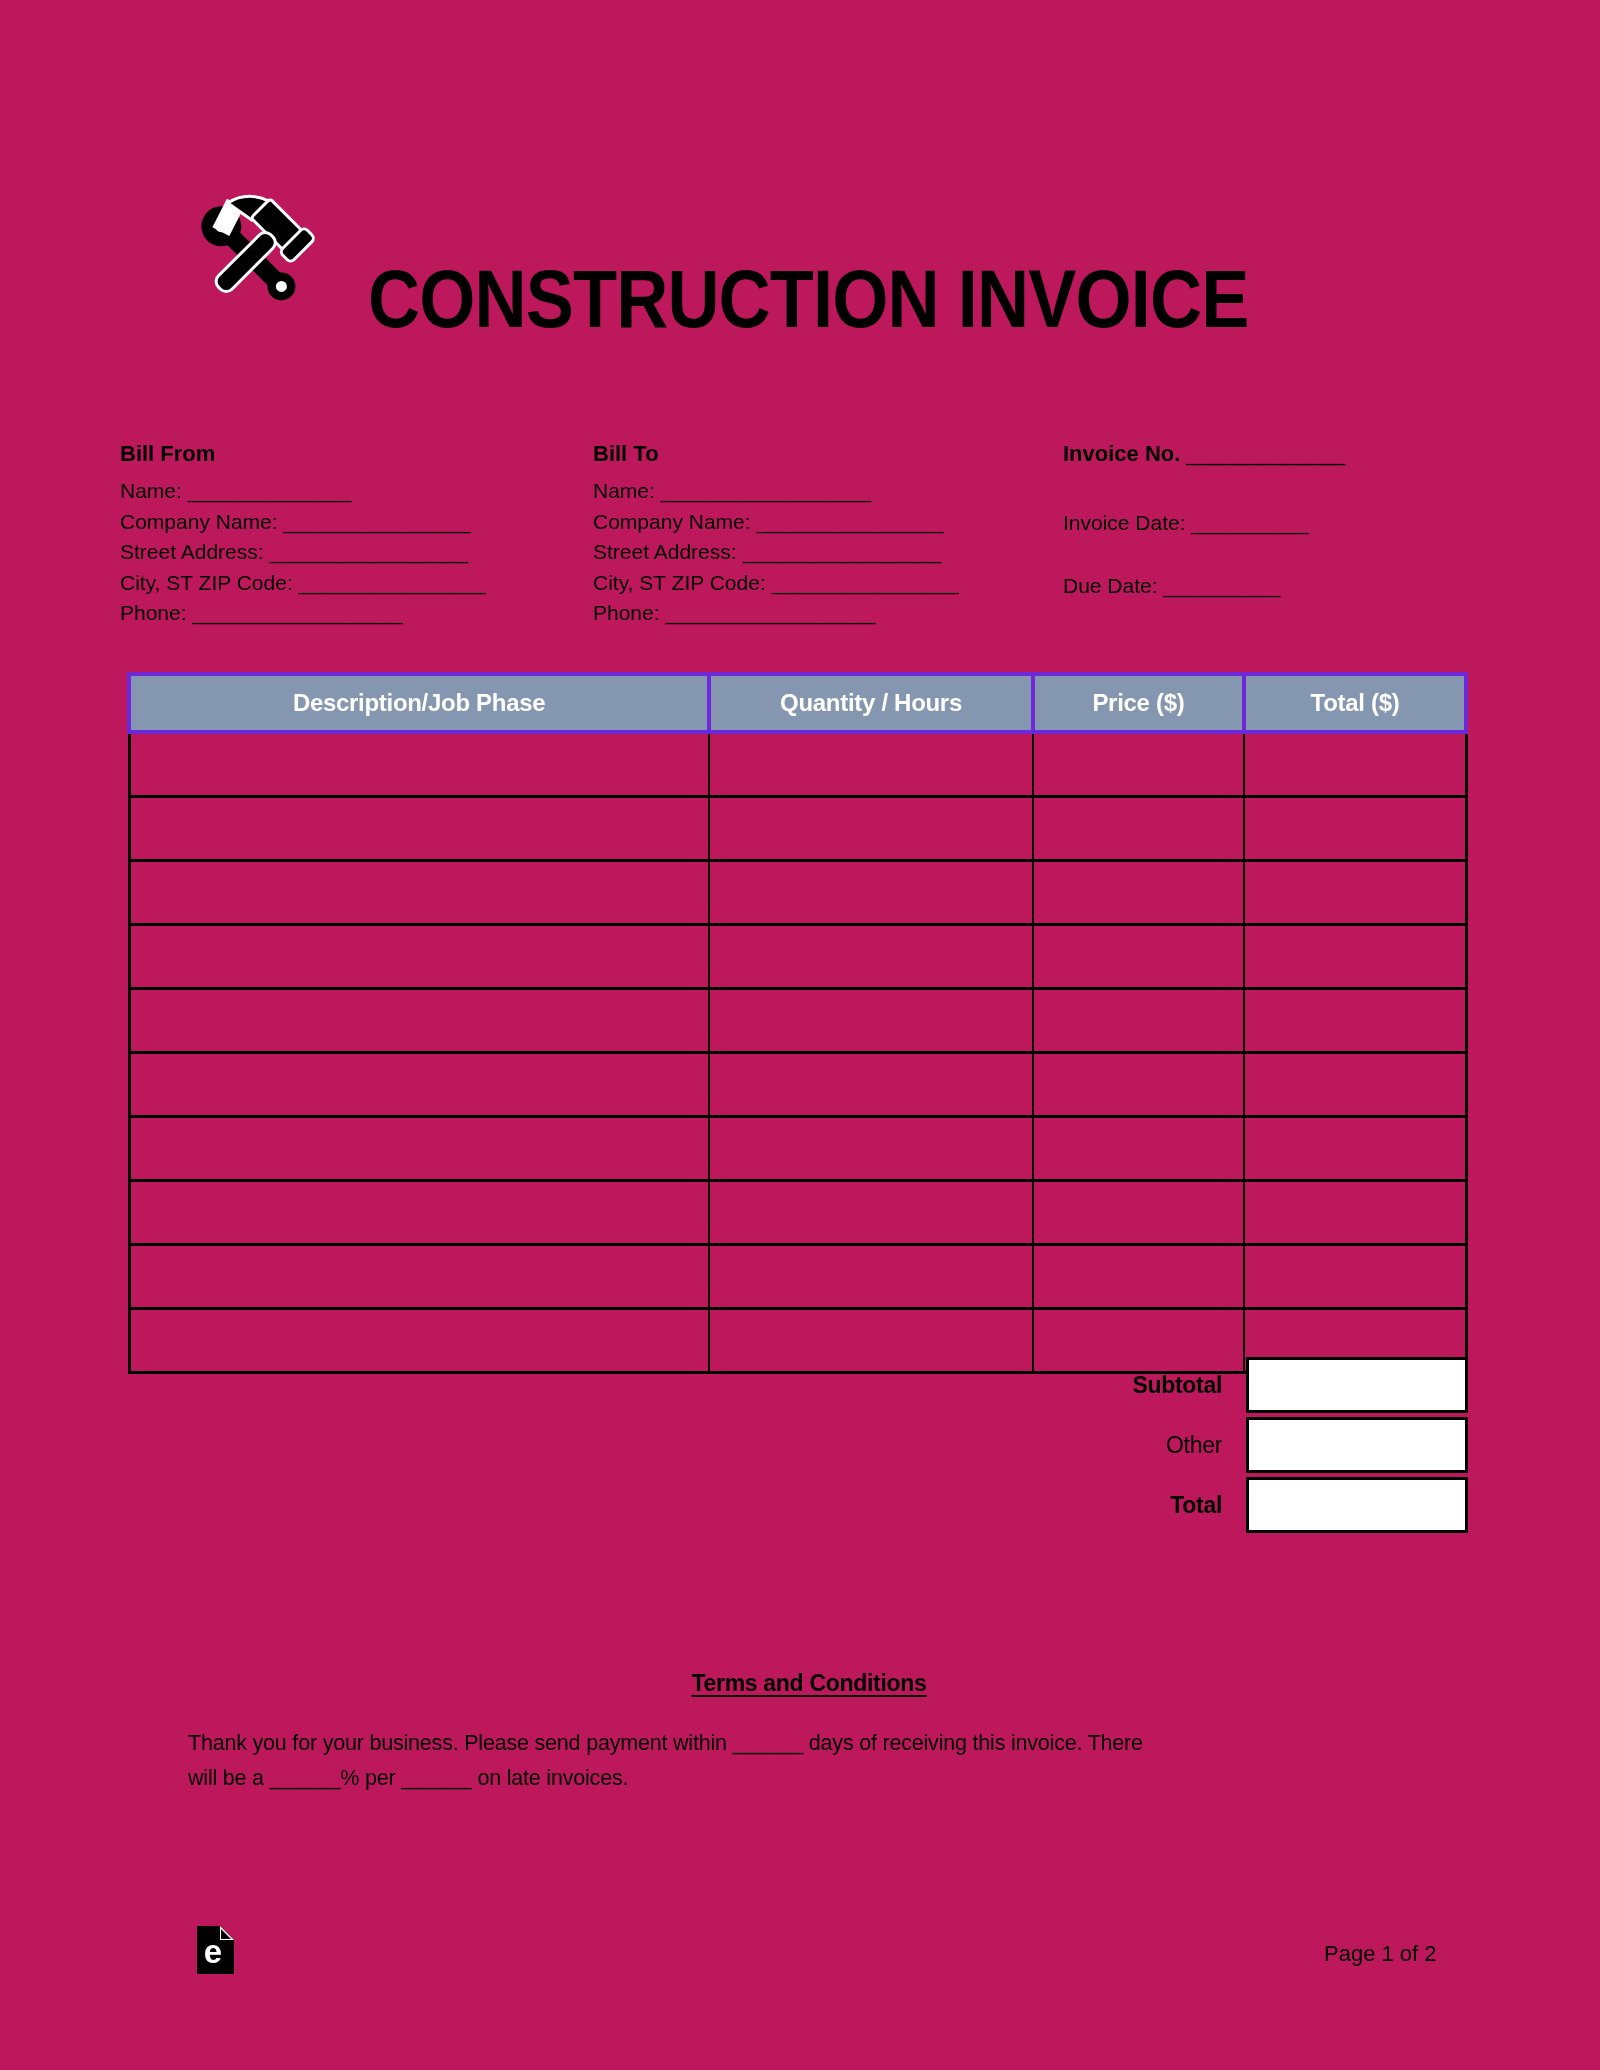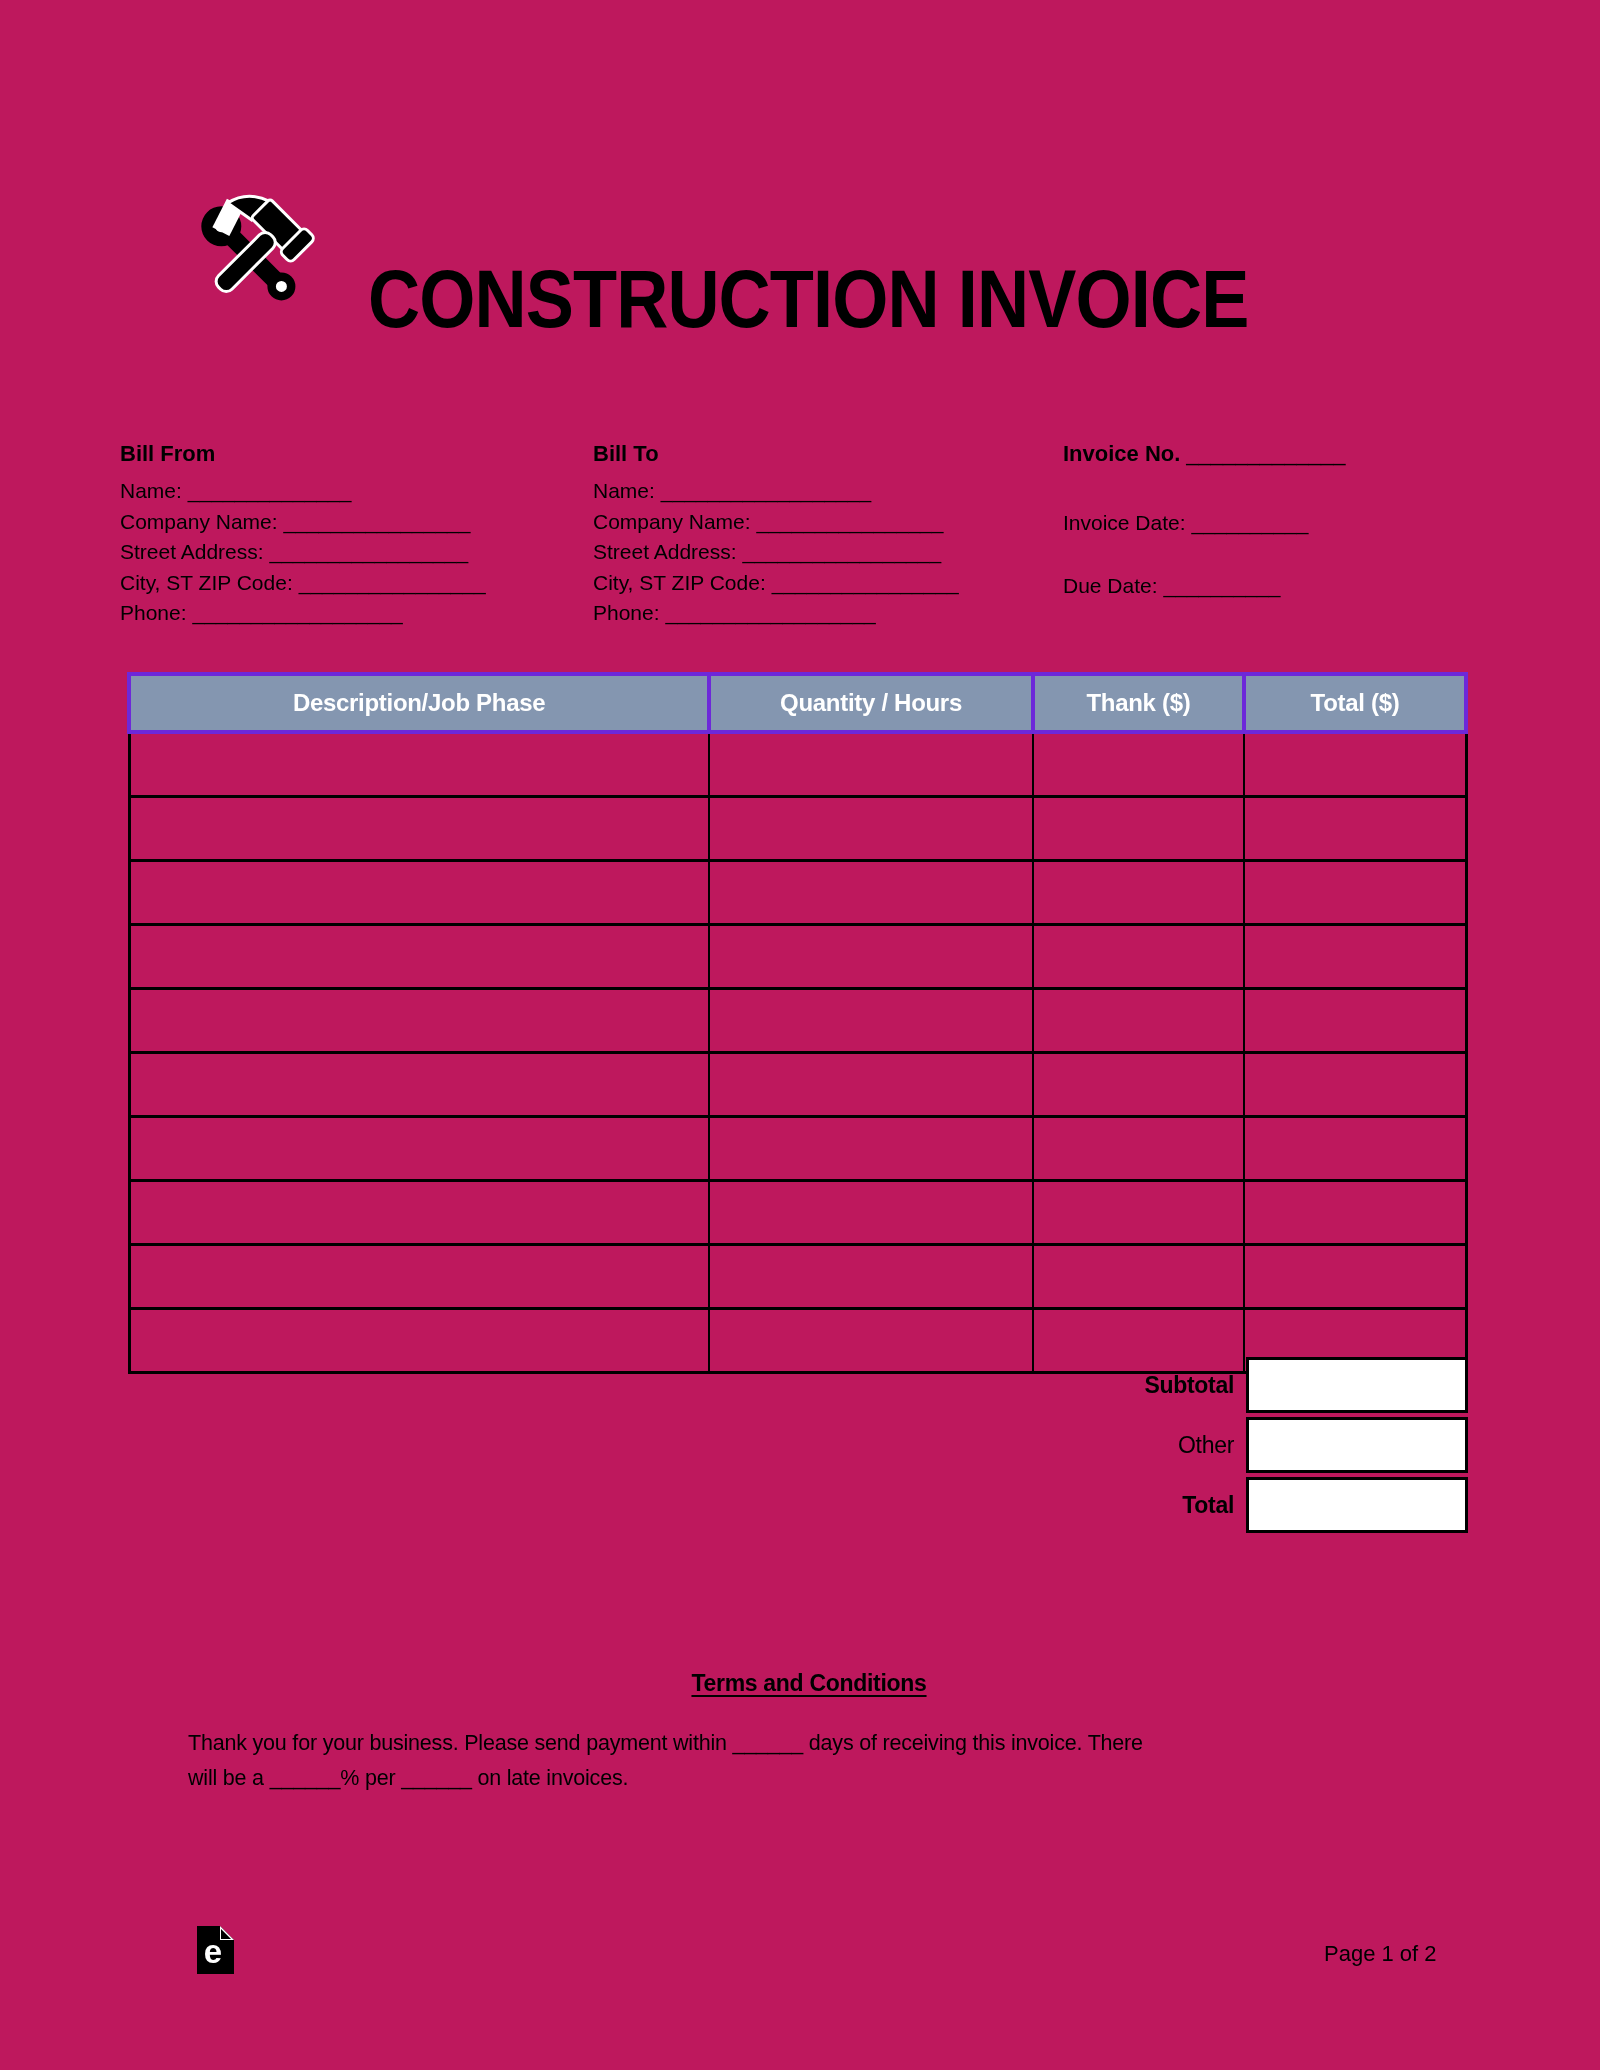--- a/index.html
+++ b/index.html
@@ -38,21 +38,21 @@
   .items-table col.c3{width:15.8%;} .items-table col.c4{width:16.6%;}
   .items-table th{
     height:52px;color:#fff;font-size:24px;font-weight:bold;
     border:4px solid #6d28d9;text-align:center;letter-spacing:-0.3px;
   }
   .items-table td{height:59px;border:2px solid #000;border-top:3px solid #000;border-bottom:3px solid #000;}
   .items-table{border:3px solid #000;}
   
   .summary{position:absolute;left:127px;top:1357px;width:1341px;}
   .summary-row{display:flex;justify-content:flex-end;align-items:center;height:56px;margin-bottom:4px;}
-  .summary-label{font-size:23px;text-align:right;padding-right:12px;letter-spacing:-0.3px;}
+  .summary-label{font-size:23px;text-align:right;padding-right:24px;letter-spacing:-0.3px;}
   .summary-box{width:222px;height:56px;border:3px solid #000;box-sizing:border-box;background:#fff;font-size:22px;padding:0 8px;display:flex;align-items:center;justify-content:flex-end;}
   
   .terms-heading{
     position:absolute;left:0;top:1670px;width:1618px;text-align:center;
     font-size:23px;font-weight:bold;letter-spacing:-0.3px;
     text-decoration:underline;text-decoration-thickness:2px;text-underline-offset:4px;
   }
   .terms-body{
     position:absolute;left:188px;top:1726px;width:1260px;
     font-size:21.5px;line-height:35px;letter-spacing:-0.2px;
@@ -116,21 +116,21 @@
     <colgroup>
         <col class="c1">
         <col class="c2">
         <col class="c3">
         <col class="c4">
       </colgroup>
     <thead>
       <tr>
         <th style="background-color: rgb(132, 150, 176); color: rgb(255, 255, 255);">Description/Job Phase</th>
         <th style="background-color: rgb(132, 150, 176); color: rgb(255, 255, 255);">Quantity / Hours</th>
-        <th style="background-color: rgb(132, 150, 176); color: rgb(255, 255, 255);">Thank ($)</th>
+        <th style="background-color: rgb(132, 150, 176); color: rgb(255, 255, 255);">Price ($)</th>
         <th style="background-color: rgb(132, 150, 176); color: rgb(255, 255, 255);">Total ($)</th>
       </tr>
     </thead>
     <tbody>
         <tr>
           <td></td>
           <td></td>
           <td></td>
           <td></td>
         </tr>

